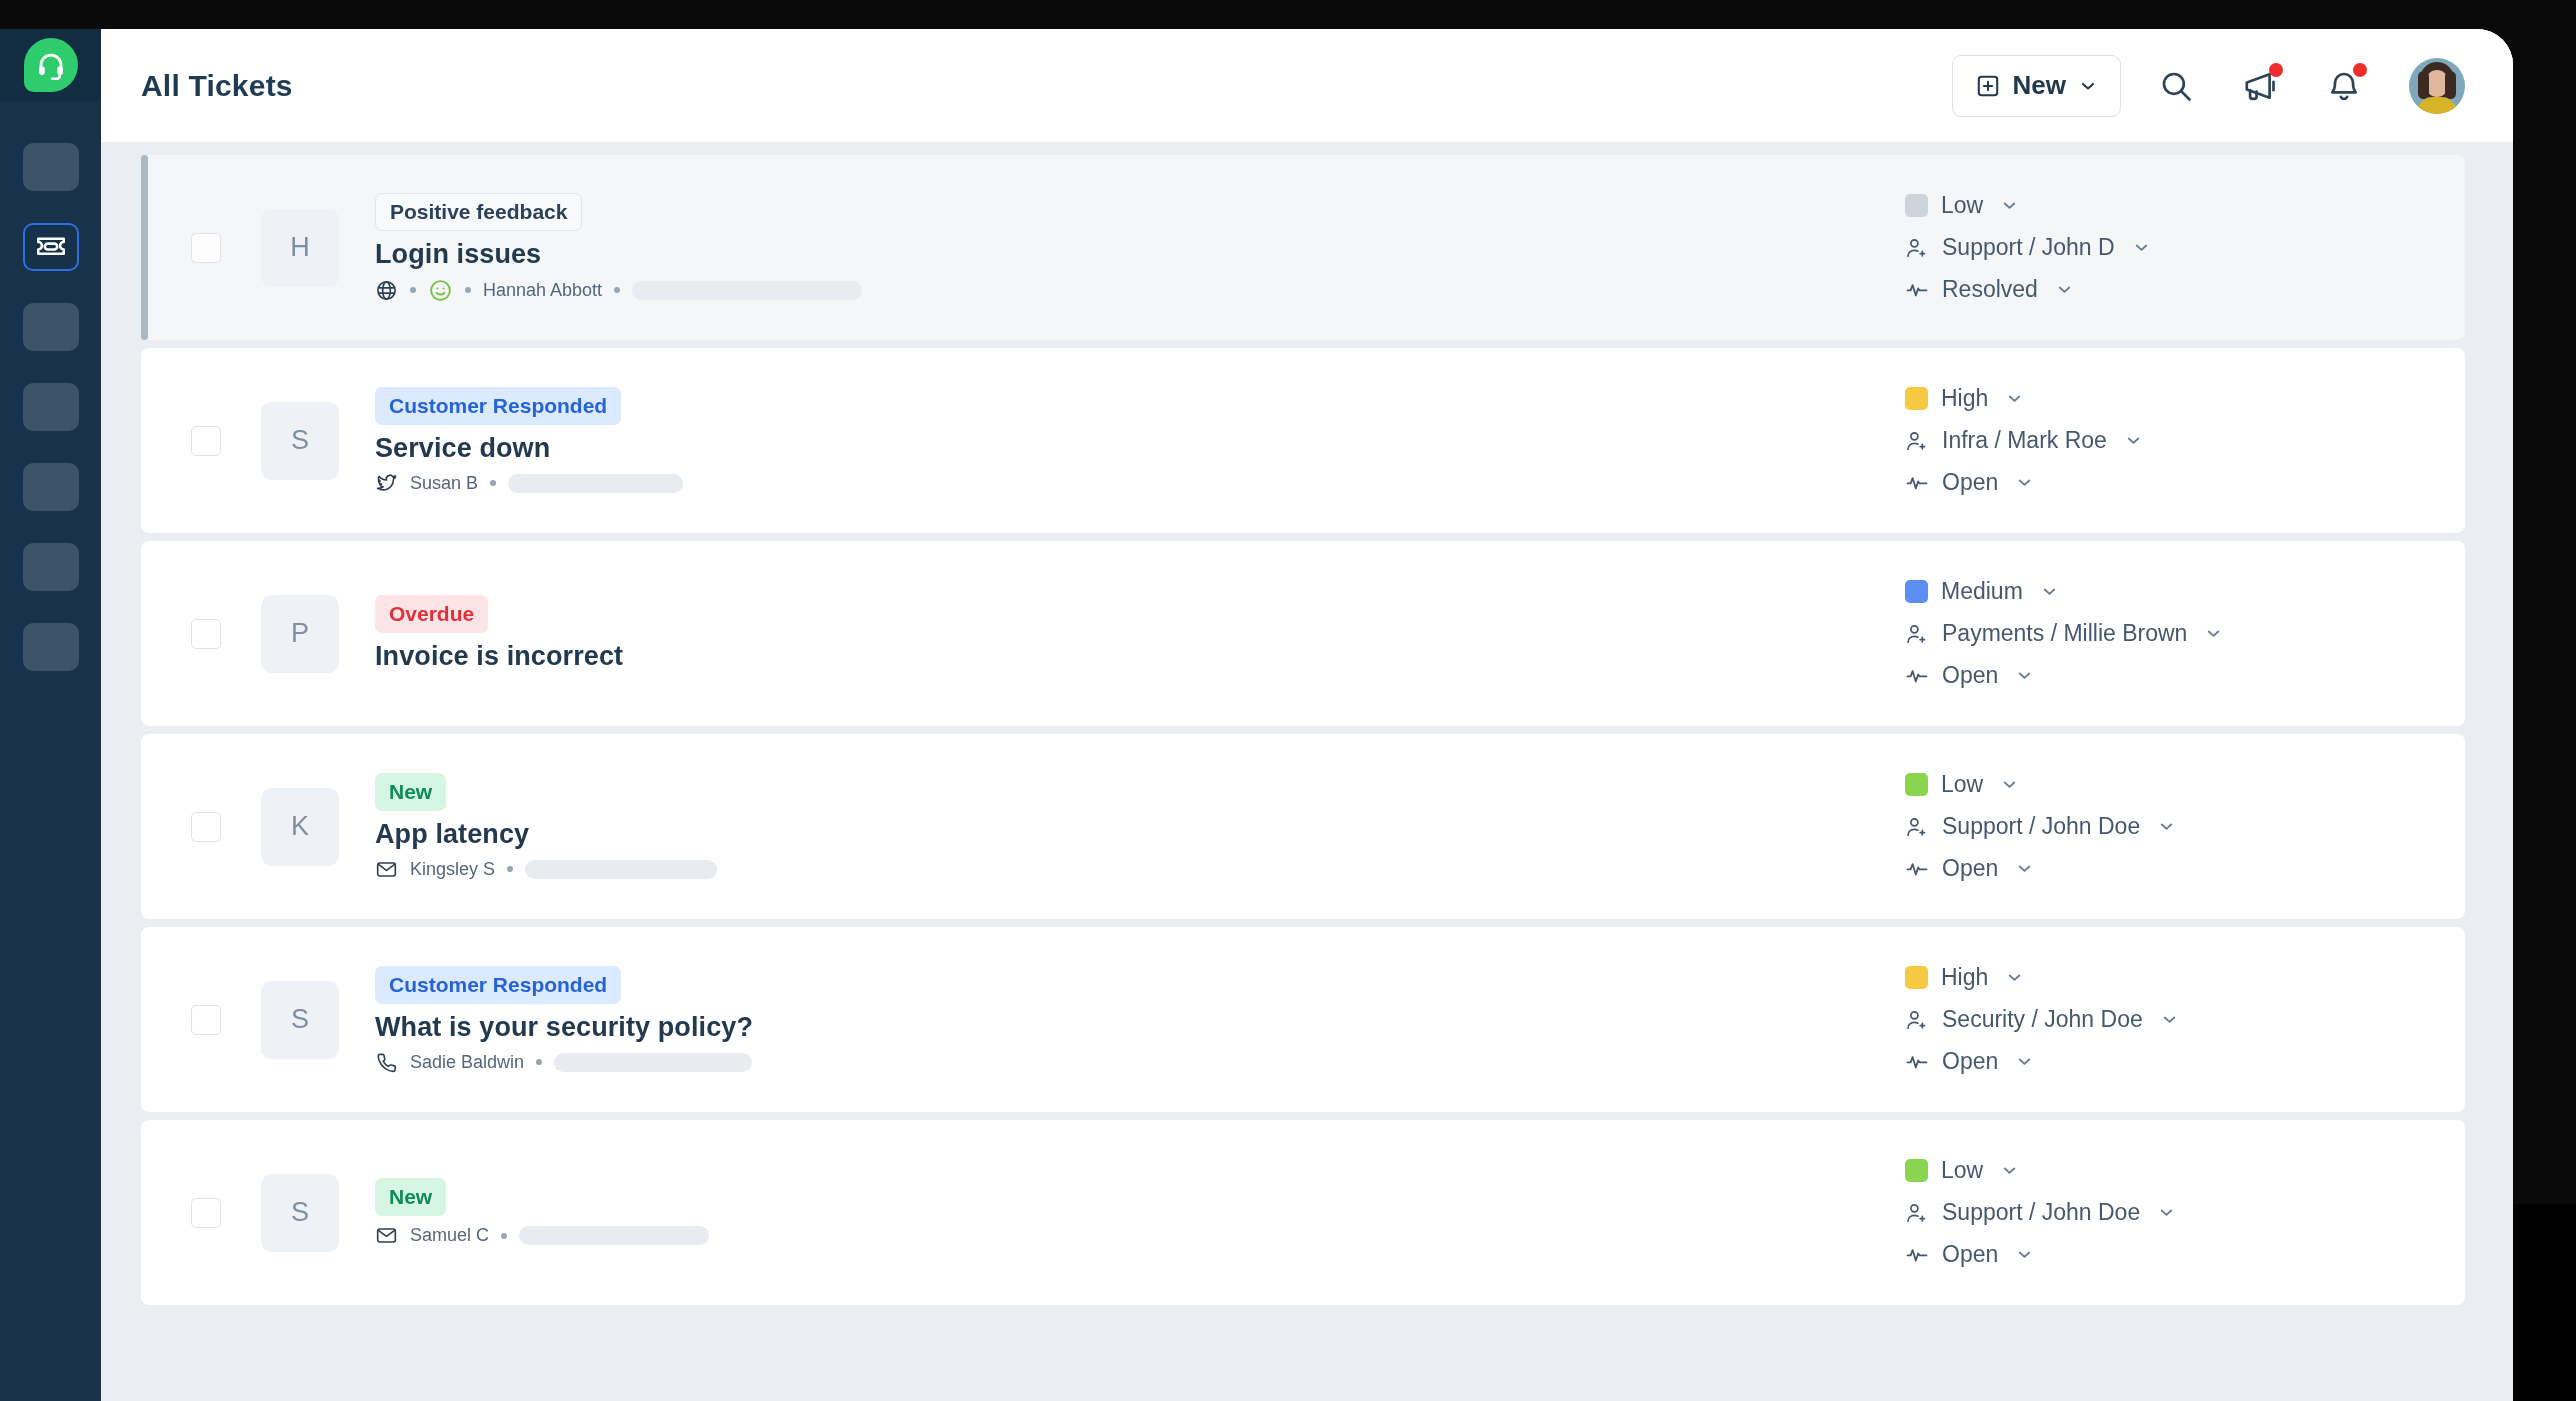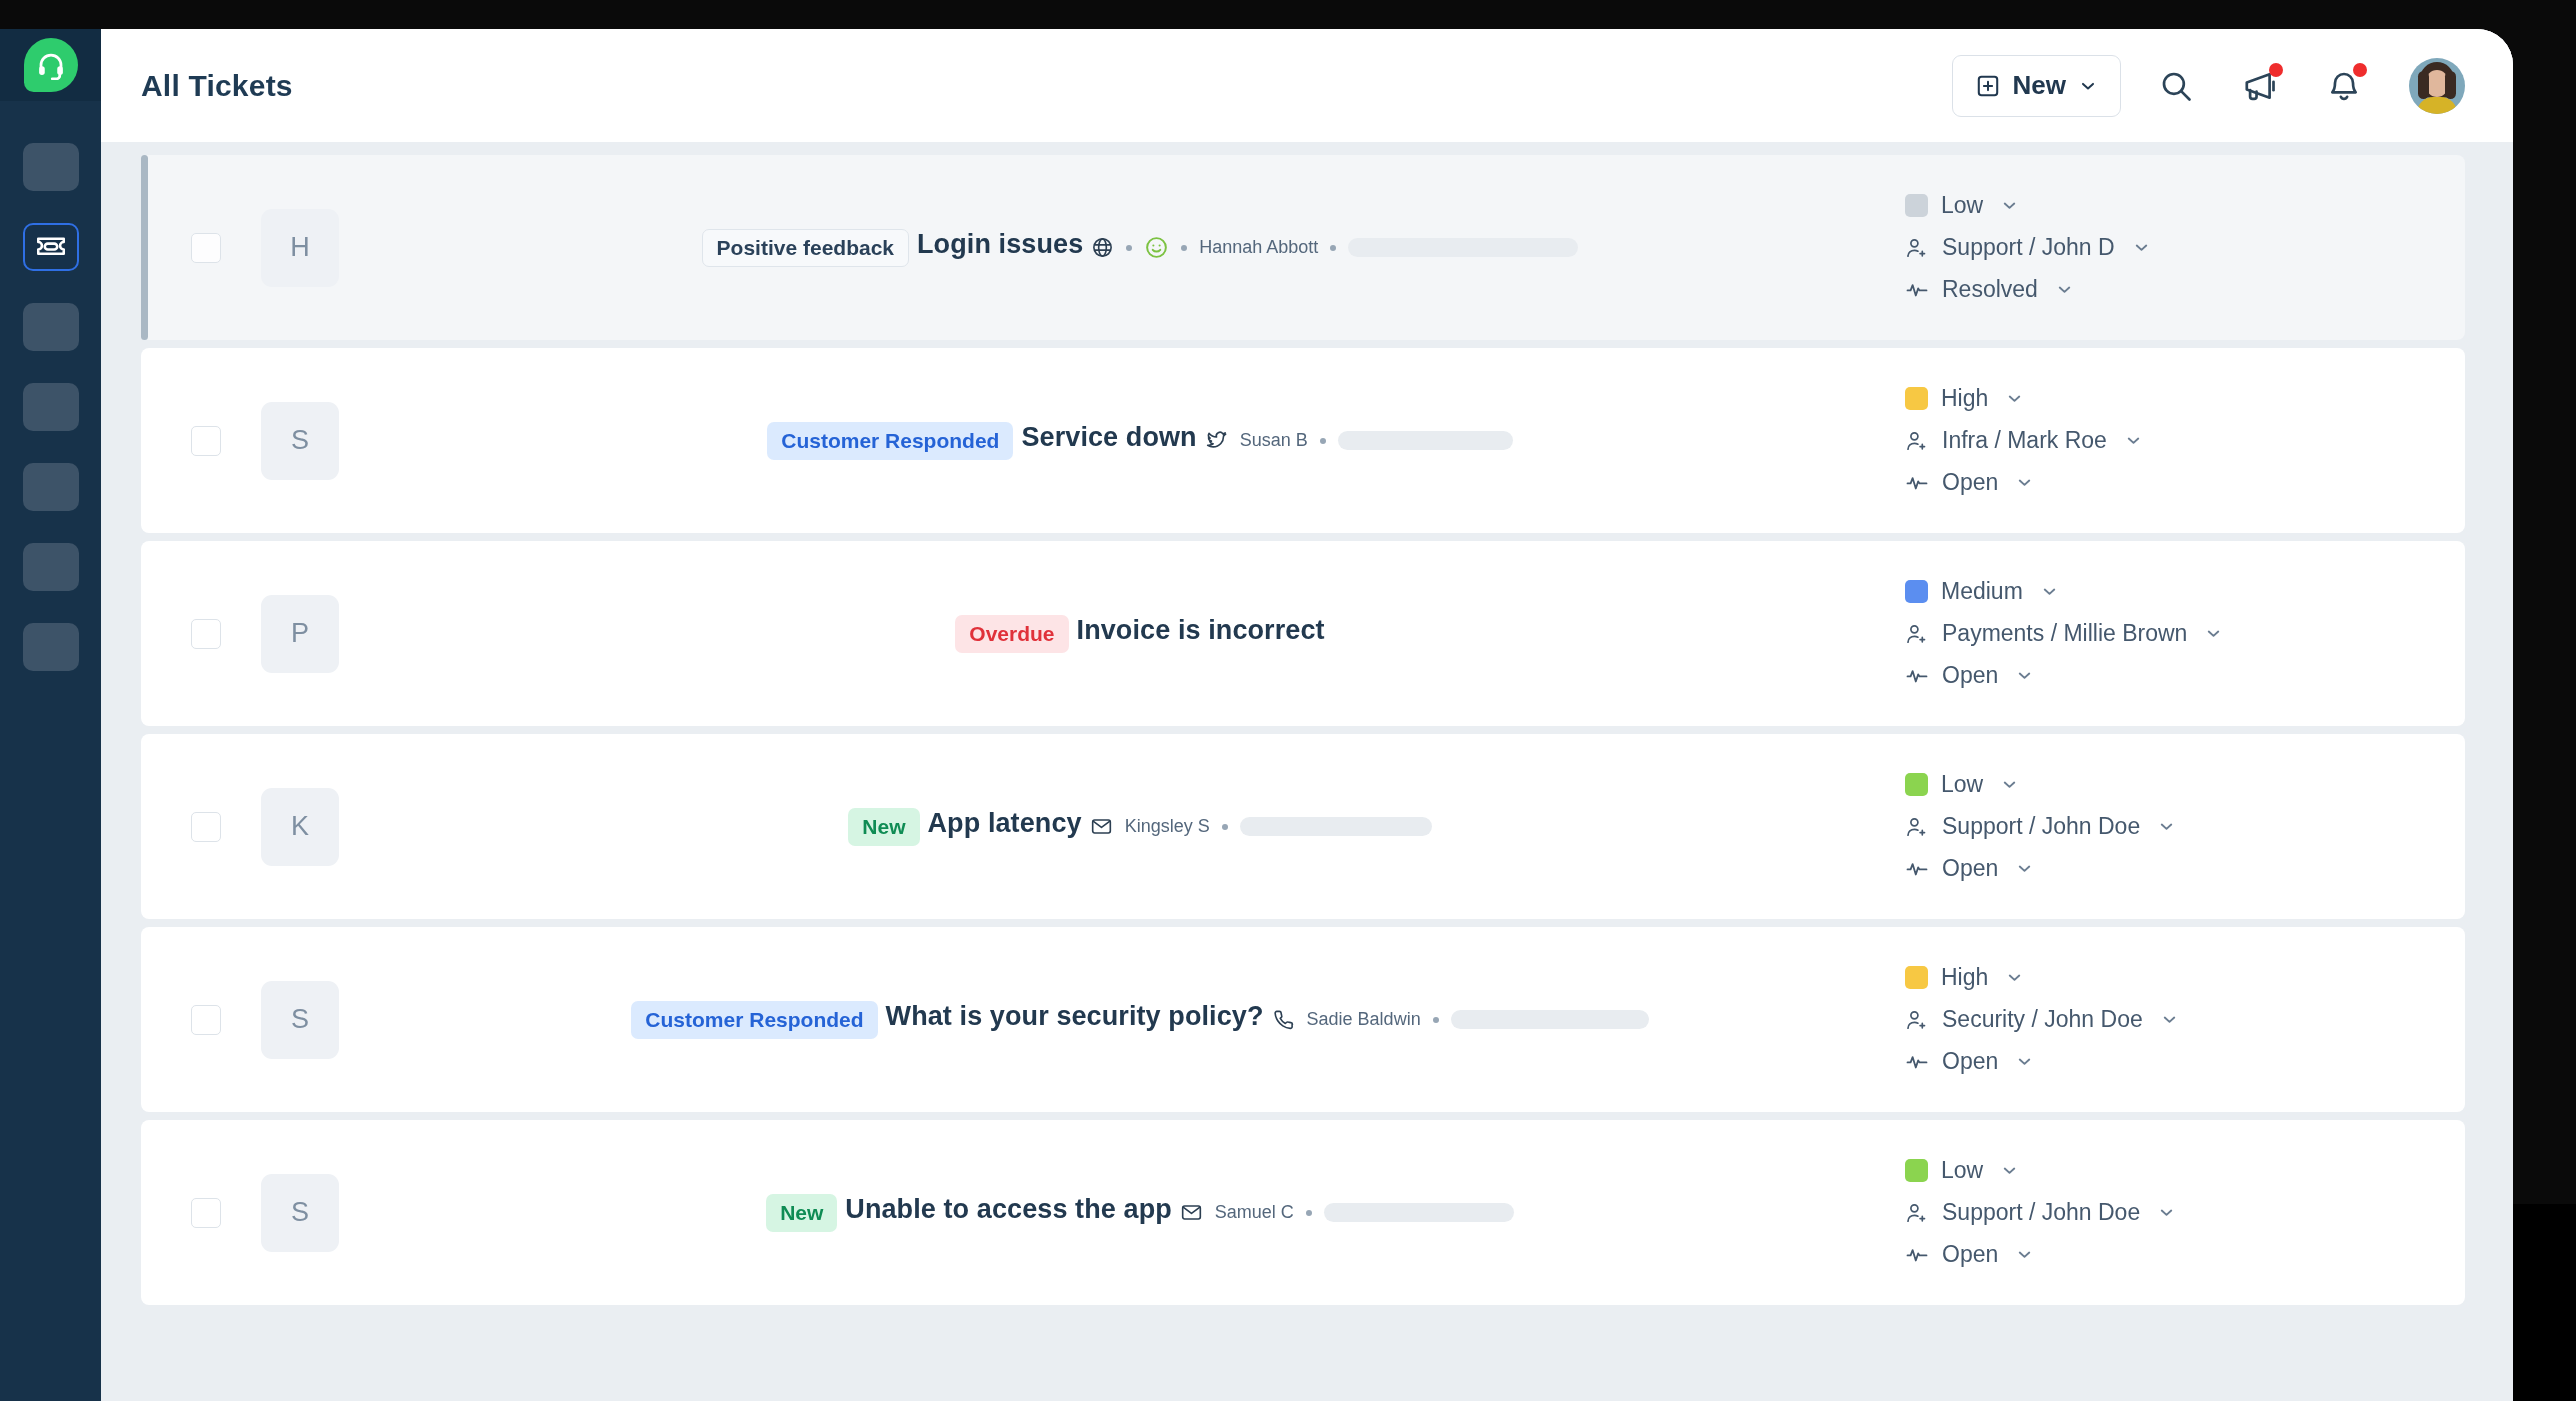--- a/index.html
+++ b/index.html
@@ -219,20 +219,21 @@
     display: flex; align-items: center; justify-content: center;
     margin-left: 40px;
     flex: 0 0 78px;
   }
 
   .row-body {
     margin-left: 36px;
     flex: 1 1 auto;
     min-width: 0;
     display: flex;
+    flex-direction: column;
     gap: 8px;
     justify-content: center;
   }
 
   .tag {
     display: inline-flex;
     align-items: center;
     height: 38px;
     padding: 0 14px;
     border-radius: 7px;
@@ -707,21 +708,20 @@
   </div>
           <div class="ticket-row">
     <div class="accent-bar"></div>
 
     <div class="row-check"></div>
 
     <div class="row-avatar">S</div>
 
     <div class="row-body">
       <span class="tag tag-green">New</span>
-      <div class="row-title">Unable to access the app</div>
       <div class="row-sub">
         <span class="chan-icon">
                   <svg width="23" height="23" viewBox="0 0 24 24" fill="none" stroke="#2c3f52" stroke-width="1.7" stroke-linejoin="round">
                     <rect x="2.8" y="5.2" width="18.4" height="13.6" rx="2"></rect>
                     <path d="M3.6 6.6l8.4 6.4 8.4-6.4" stroke-linecap="round"></path>
                   </svg>
                 </span>
 
         <span>Samuel C</span>
         <span class="dot-sep"></span>

